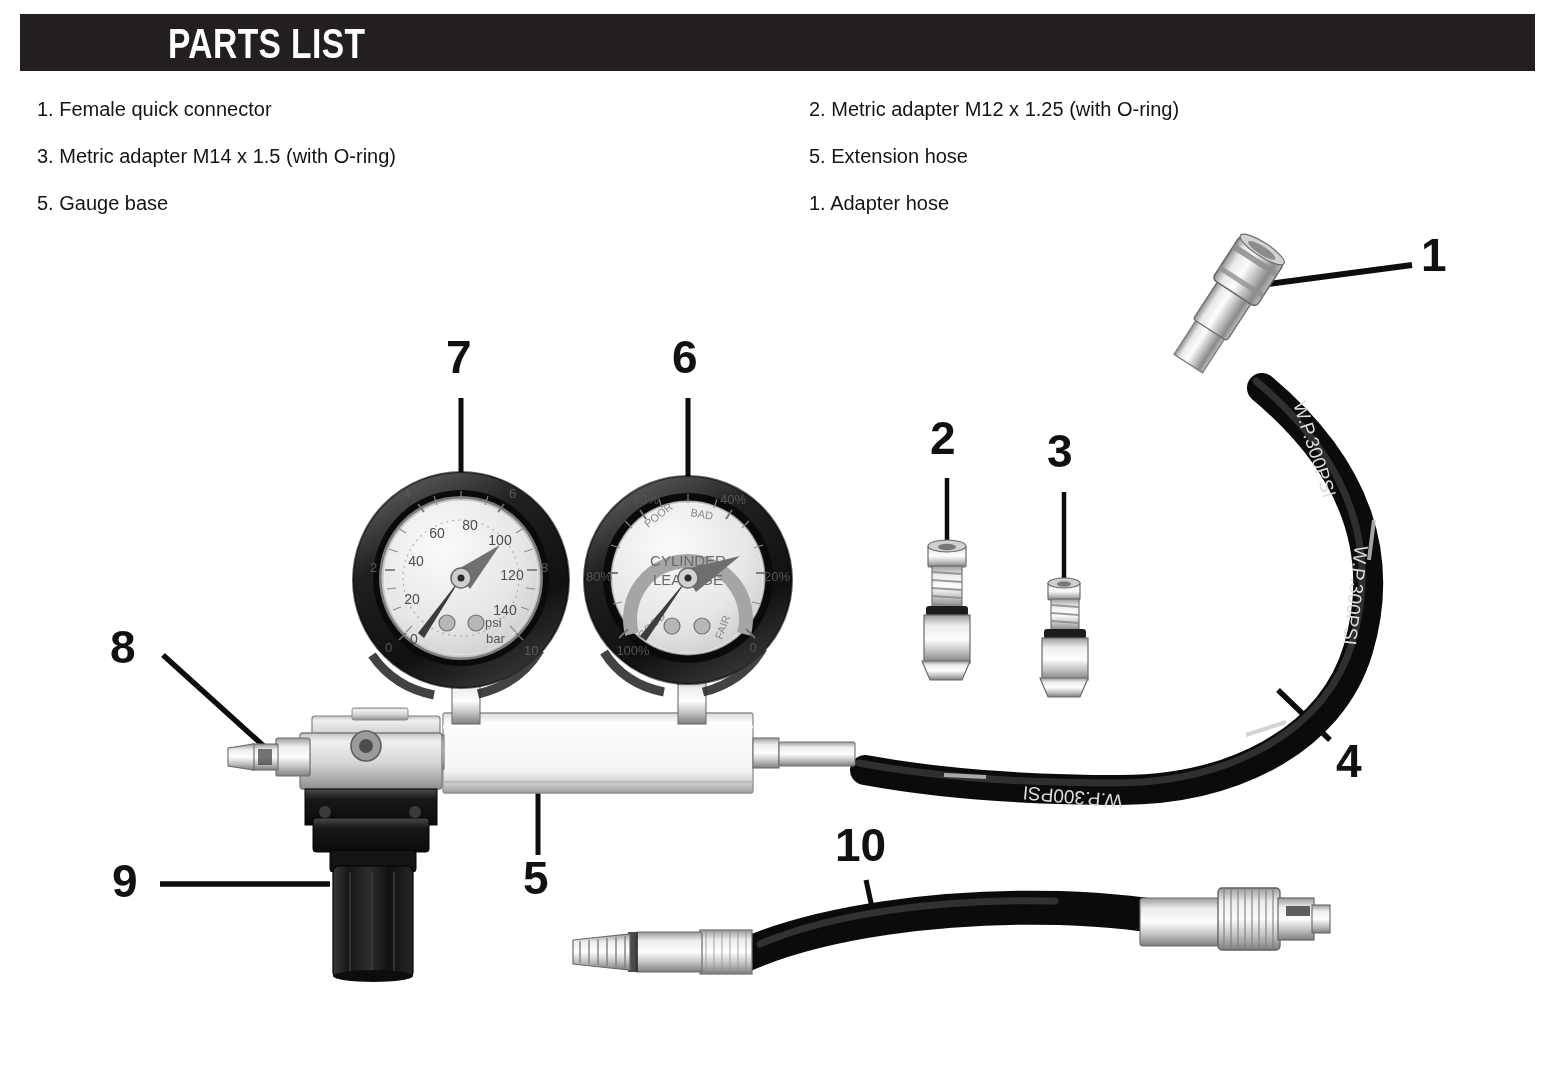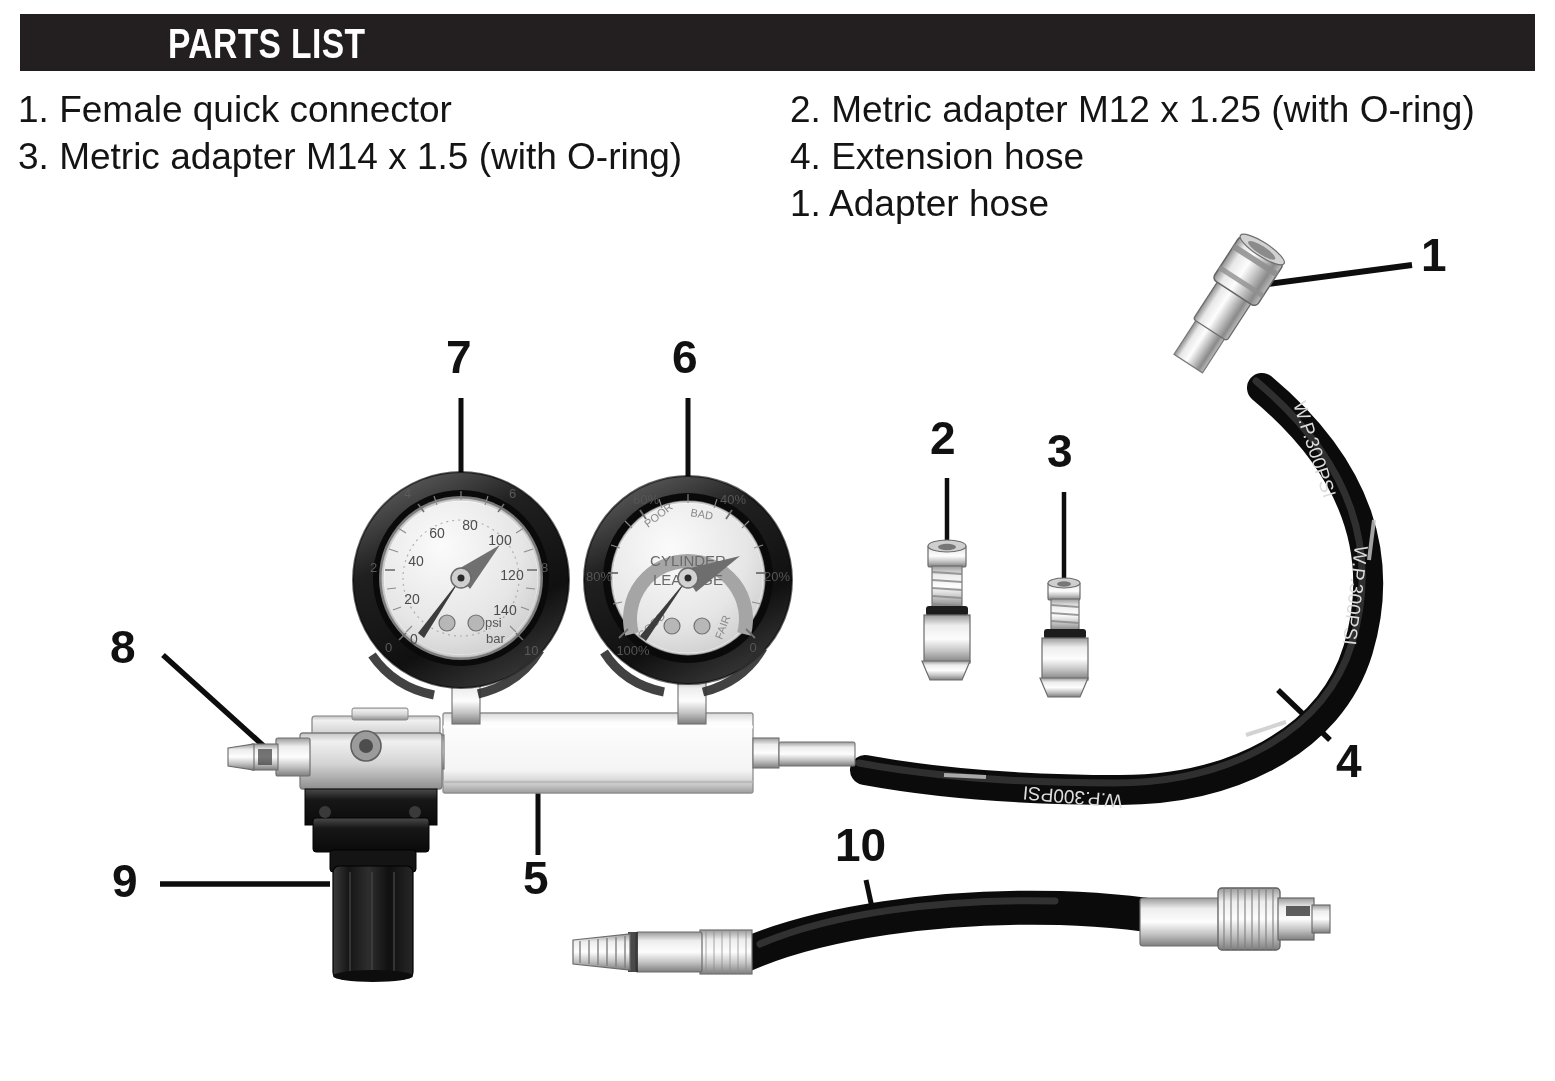--- a/index.html
+++ b/index.html
@@ -11,44 +11,45 @@
       background:#231f20;}
   #header-title{position:absolute;left:168px;top:20px;
       font-size:42px;font-weight:bold;color:#fff;letter-spacing:.5px;
       transform:scaleX(.80);transform-origin:left center;}
 
   
   #parts-list{position:absolute;left:18px;top:86px;width:1500px;}
   .pl-col{position:absolute;top:0;}
   #pl-col-left{left:0;width:740px;}
   #pl-col-right{left:772px;width:760px;}
-  .pl-item{font-size:37px;line-height:47px;white-space:nowrap;color:#141414;}
+  .pl-item{font-size:20px;line-height:47px;white-space:nowrap;color:#141414;margin-left:19px;}
 
   
   #figure{position:absolute;left:0;top:0;width:1555px;height:1081px;}
   #figure svg{position:absolute;left:0;top:0;}
 
   
   .callout{position:absolute;font-size:46px;font-weight:bold;color:#111;
       line-height:1;}
 </style>
 </head>
 <body>
 
 <div id="header-bar"></div>
 <div id="header-title">PARTS LIST</div>
 
 <div id="parts-list">
   <div class="pl-col" id="pl-col-left">
     <div class="pl-item">1. Female quick connector</div>
     <div class="pl-item">3. Metric adapter M14 x 1.5 (with O-ring)</div>
+    <div class="pl-item">5. Gauge base</div>
   </div>
   <div class="pl-col" id="pl-col-right">
     <div class="pl-item">2. Metric adapter M12 x 1.25 (with O-ring)</div>
-    <div class="pl-item">4. Extension hose</div>
+    <div class="pl-item">5. Extension hose</div>
     <div class="pl-item">1. Adapter hose</div>
   </div>
 </div>
 
 <div id="figure">
 <svg width="1555" height="1081" viewBox="0 0 1555 1081" xmlns="http://www.w3.org/2000/svg">
   <defs>
     <linearGradient id="chrome" x1="0" y1="0" x2="1" y2="0">
       <stop offset="0" stop-color="#8e8e8e"></stop>
       <stop offset="0.18" stop-color="#e8e8e8"></stop>

